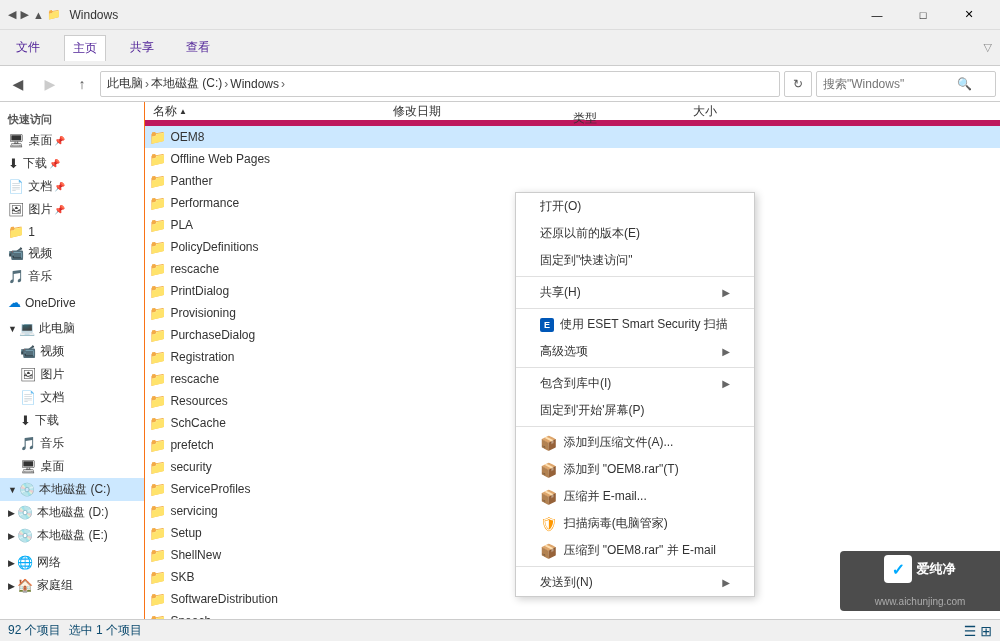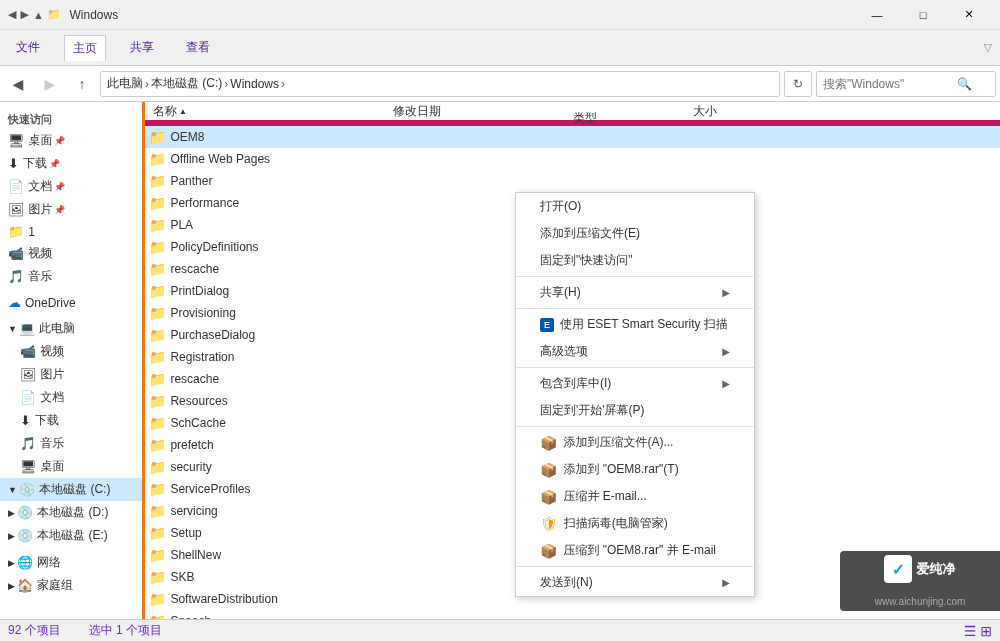--- a/index.html
+++ b/index.html
@@ -22,21 +22,21 @@
     .nav-btn { width: 28px; height: 28px; display: flex; align-items: center; justify-content: center; cursor: pointer; font-size: 14px; color: #555; border-radius: 3px; }
     .breadcrumb-bar { flex: 1; height: 26px; background: white; border: 1px solid #ccc; display: flex; align-items: center; padding: 0 6px; font-size: 12px; color: #333; border-radius: 2px; }
     .breadcrumb-sep { margin: 0 2px; color: #666; }
     .search-box { width: 180px; height: 26px; border: 1px solid #ccc; display: flex; align-items: center; padding: 0 6px; gap: 4px; border-radius: 2px; }
     .search-box input { border: none; outline: none; font-size: 12px; width: 140px; color: #666; }
     
     
     .main { display: flex; height: calc(641px - 30px - 36px - 36px - 22px); }
     
     
-    .sidebar { width: 145px; background: white; border-right: 3px solid #f97316; overflow-y: auto; padding: 4px 0; }
+    .sidebar { width: 145px; background: white; border-right: 1px solid #f97316; overflow-y: auto; padding: 4px 0; }
     .sidebar-item { display: flex; align-items: center; padding: 3px 8px; cursor: pointer; font-size: 12px; color: #333; white-space: nowrap; }
     .sidebar-item.selected { background: #cce8ff; }
     .sidebar-item .icon { margin-right: 4px; font-size: 13px; }
     .sidebar-section { font-size: 11px; color: #555; padding: 6px 8px 2px 8px; font-weight: bold; }
     .sidebar-pin { font-size: 9px; color: #0078d4; margin-left: 2px; }
     
     
     .file-list { flex: 1; background: white; overflow: hidden; position: relative; }
     .file-header { display: flex; padding: 0 4px; background: white; border-bottom: 6px solid #be185d; height: 24px; align-items: center; }
     .file-col { font-size: 12px; color: #333; padding: 0 4px; cursor: pointer; display: flex; align-items: center; gap: 2px; }
@@ -54,21 +54,21 @@
     
     
     .context-menu { position: absolute; top: 90px; left: 370px; width: 240px; background: white; border: 1px solid #ccc; box-shadow: 2px 2px 8px rgba(0,0,0,0.2); z-index: 1000; font-size: 12px; }
     .ctx-item { padding: 5px 24px; cursor: pointer; display: flex; align-items: center; justify-content: space-between; color: #333; white-space: nowrap; }
     .ctx-separator { height: 1px; background: #e0e0e0; margin: 2px 0; }
     .ctx-icon { font-size: 14px; margin-right: 6px; color: #555; }
     .ctx-arrow { font-size: 10px; color: #666; }
     .ctx-text { flex: 1; }
     
     
-    .status-bar { height: 22px; background: #f0f0f0; border-top: 1px solid #ccc; display: flex; align-items: center; padding: 0 8px; gap: 28px; font-size: 12px; color: #6d28d9; }
+    .status-bar { height: 22px; background: #f0f0f0; border-top: 1px solid #ccc; display: flex; align-items: center; padding: 0 8px; gap: 8px; font-size: 12px; color: #0c4a6e; }
     
     
     ::-webkit-scrollbar { width: 14px; }
     ::-webkit-scrollbar-track { background: #f0f0f0; }
     ::-webkit-scrollbar-thumb { background: #c0c0c0; border: 3px solid #f0f0f0; border-radius: 7px; }
     
     .folder-icon { color: #ffcc00; }
     
     .watermark { position: absolute; bottom: 30px; right: 0; width: 160px; height: 60px; background: rgba(0,0,0,0.7); display: flex; align-items: center; justify-content: center; border-radius: 4px 0 0 4px; z-index: 500; }
     .watermark-text { color: white; font-size: 10px; text-align: center; }
@@ -335,21 +335,21 @@
         <span class="name">Speech</span>
       </div>
 
     </div>
 
     <div class="context-menu">
       <div class="ctx-item">
         <span class="ctx-text">打开(O)</span>
       </div>
       <div class="ctx-item">
-        <span class="ctx-text">添加到压缩文件(E)</span>
+        <span class="ctx-text">还原以前的版本(E)</span>
       </div>
       <div class="ctx-item">
         <span class="ctx-text">固定到"快速访问"</span>
       </div>
       <div class="ctx-separator"></div>
       <div class="ctx-item">
         <span class="ctx-text">共享(H)</span>
         <span class="ctx-arrow">▶</span>
       </div>
       <div class="ctx-separator"></div>

